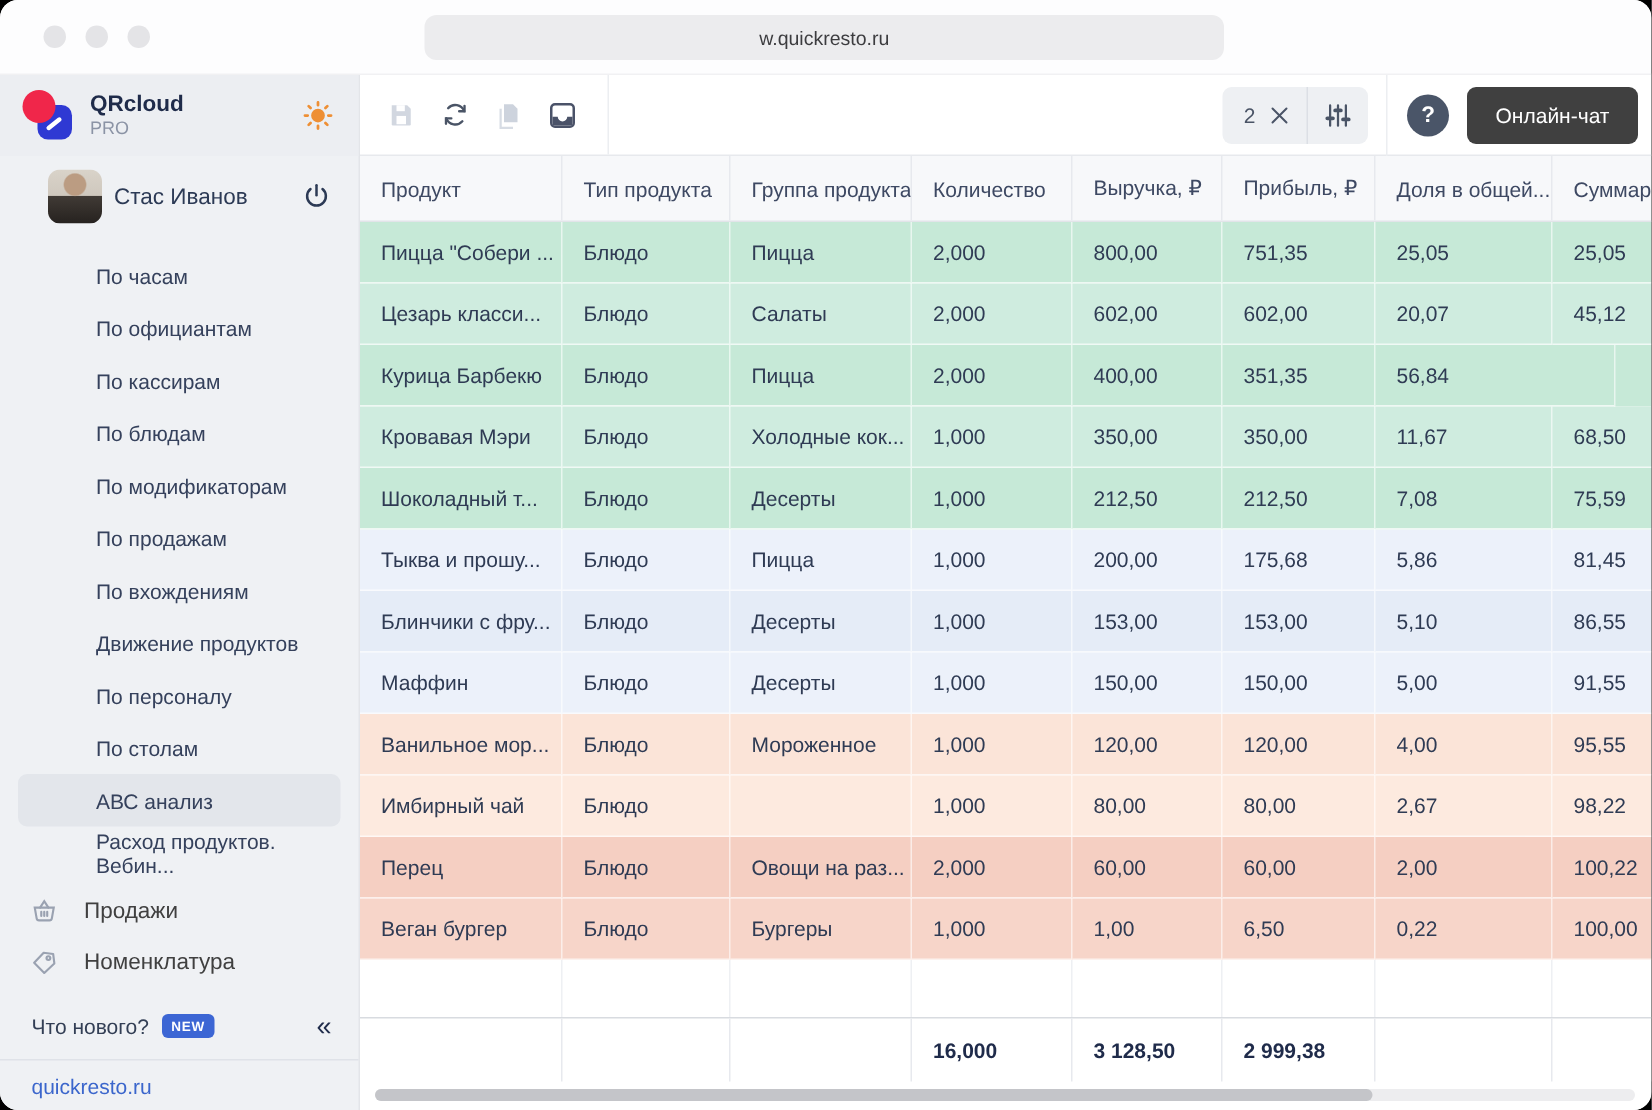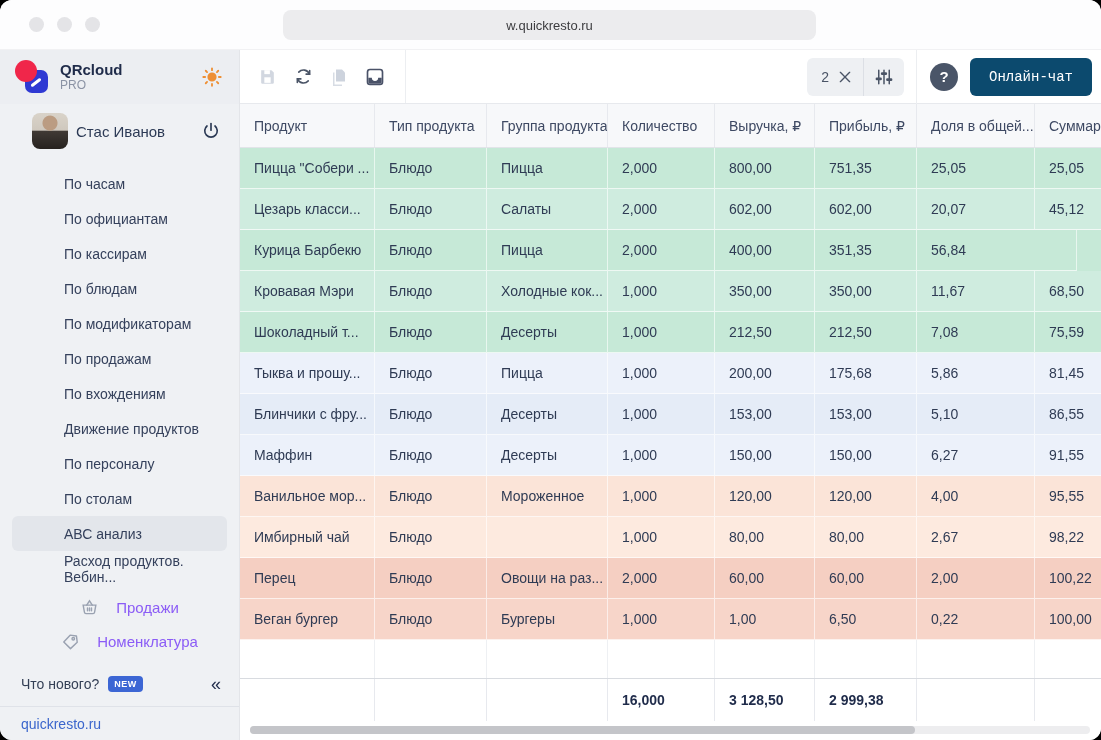--- a/index.html
+++ b/index.html
@@ -36,21 +36,21 @@
                 linear-gradient(180deg,#d9d3c9 0%,#cfc8be 48%,#403a35 50%,#26221f 100%);
   }
   .user-name { margin-left:8px; font-size:15px; color:#2c3a55; }
   .power { margin-left:auto; }
 
   .menu { margin-top:14px; }
   .menu-item { height:35px; display:flex; align-items:center; padding-left:64px; font-size:14px; color:#35415c; cursor:pointer; }
   .menu-item.active { background:#e3e6eb; border-radius:6px; margin:0 12px; padding-left:52px; }
 
   .sections { margin-top:4px; }
-  .section-row { height:34px; display:flex; align-items:center; padding-left:20px; font-size:15px; color:#8b5cf6;justify-content:center; }
+  .section-row { height:34px; display:flex; align-items:center; padding-left:20px; font-size:15px; color:#404040; }
   .section-row .sec-icon { width:20px; margin-right:16px; display:flex; align-items:center; }
 
   .side-footer { margin-top:auto; }
   .whatsnew-row { height:36px; display:flex; align-items:center; padding:0 18px 0 21px; font-size:14px; color:#333f55; }
   .new-badge { margin-left:9px; color:#fff; font-size:9px; font-weight:bold; letter-spacing:.5px; padding:3px 6px; border-radius:4px; }
   .collapse { margin-left:auto; font-size:18px; color:#1f2b4a; cursor:pointer; }
   .side-div { height:1px; background:#dfe2e8; margin-top:4px; }
   .site-row { height:33px; display:flex; align-items:center; padding-left:21px; font-size:14px; }
   .site-link { text-decoration:none; }
 
@@ -235,21 +235,21 @@
           <span class="chip-sliders">
             <svg width="18" height="18" viewBox="0 0 24 24" fill="none" stroke="#4a5466" stroke-width="2" stroke-linecap="round">
               <path d="M5 3v18M12 3v18M19 3v18"></path>
               <path d="M2.5 14.5h5M9.5 7.5h5M16.5 15.5h5" stroke-width="3.4"></path>
             </svg>
           </span>
         </div>
 
         <span class="tb-right-div"></span>
         <span class="help-circle">?</span>
-        <button class="chat-btn" id="chatBtn" style="background: #0c4a6e; font-family: Liberation Mono, monospace;">Онлайн-чат</button>
+        <button class="chat-btn" id="chatBtn" style="background: #404040;">Онлайн-чат</button>
       </div>
 
       <div class="table-wrap">
         <div class="t-row head-row" id="thead">
             <div class="cell" style="width: 135px;">Продукт</div>
             <div class="cell" style="width: 112px;">Тип продукта</div>
             <div class="cell" style="width: 121px;">Группа продукта</div>
             <div class="cell" style="width: 107px; text-align: center;">Количество</div>
             <div class="cell" style="width: 100px;">Выручка, ₽</div>
             <div class="cell" style="width: 102px;">Прибыль, ₽</div>
@@ -326,21 +326,21 @@
               <div class="cell" style="width: 118px;">5,10</div>
               <div class="cell" style="width: 160px;">86,55</div>
             </div>
             <div class="t-row data-row" style="background: rgb(236, 241, 250);">
               <div class="cell" style="width: 135px;">Маффин</div>
               <div class="cell" style="width: 112px;">Блюдо</div>
               <div class="cell" style="width: 121px;">Десерты</div>
               <div class="cell" style="width: 107px;">1,000</div>
               <div class="cell" style="width: 100px;">150,00</div>
               <div class="cell" style="width: 102px;">150,00</div>
-              <div class="cell" style="width: 118px;">6,27</div>
+              <div class="cell" style="width: 118px;">5,00</div>
               <div class="cell" style="width: 160px;">91,55</div>
             </div>
             <div class="t-row data-row" style="background: rgb(251, 228, 216);">
               <div class="cell" style="width: 135px;">Ванильное мор...</div>
               <div class="cell" style="width: 112px;">Блюдо</div>
               <div class="cell" style="width: 121px;">Мороженное</div>
               <div class="cell" style="width: 107px;">1,000</div>
               <div class="cell" style="width: 100px;">120,00</div>
               <div class="cell" style="width: 102px;">120,00</div>
               <div class="cell" style="width: 118px;">4,00</div>

